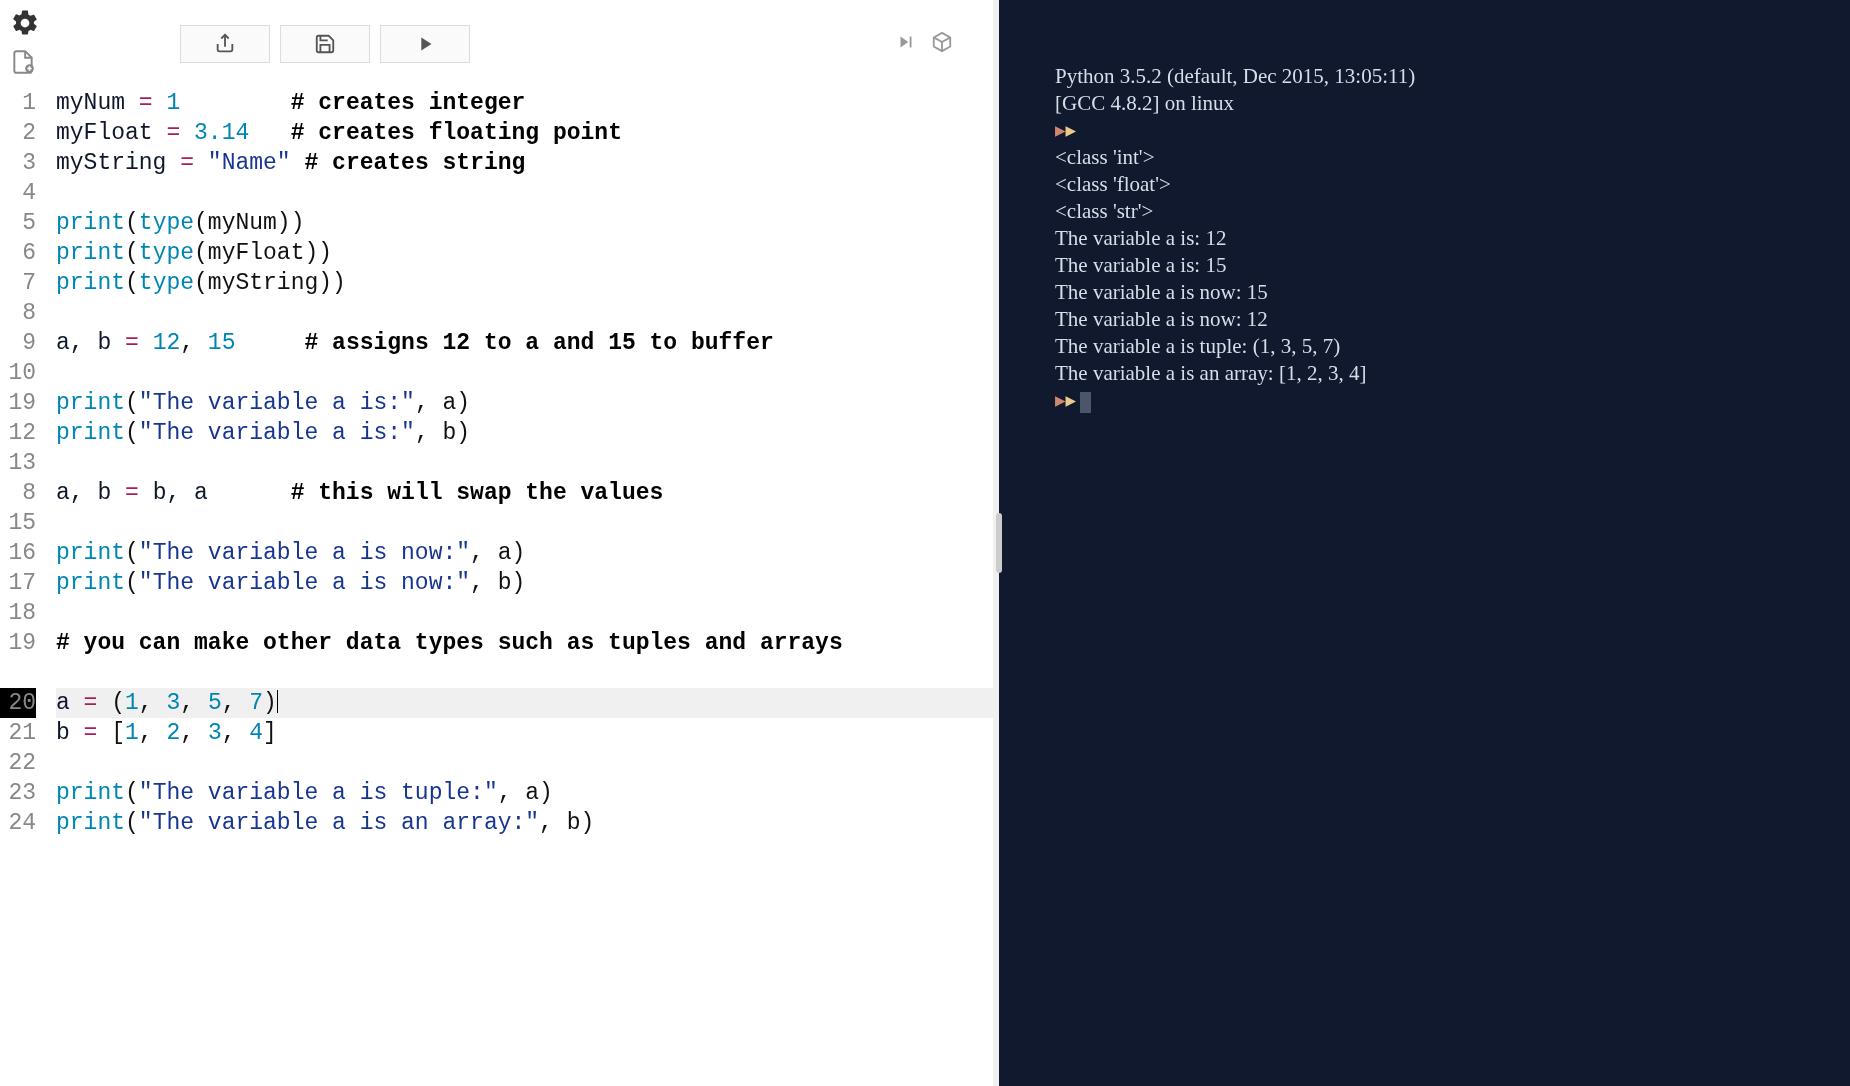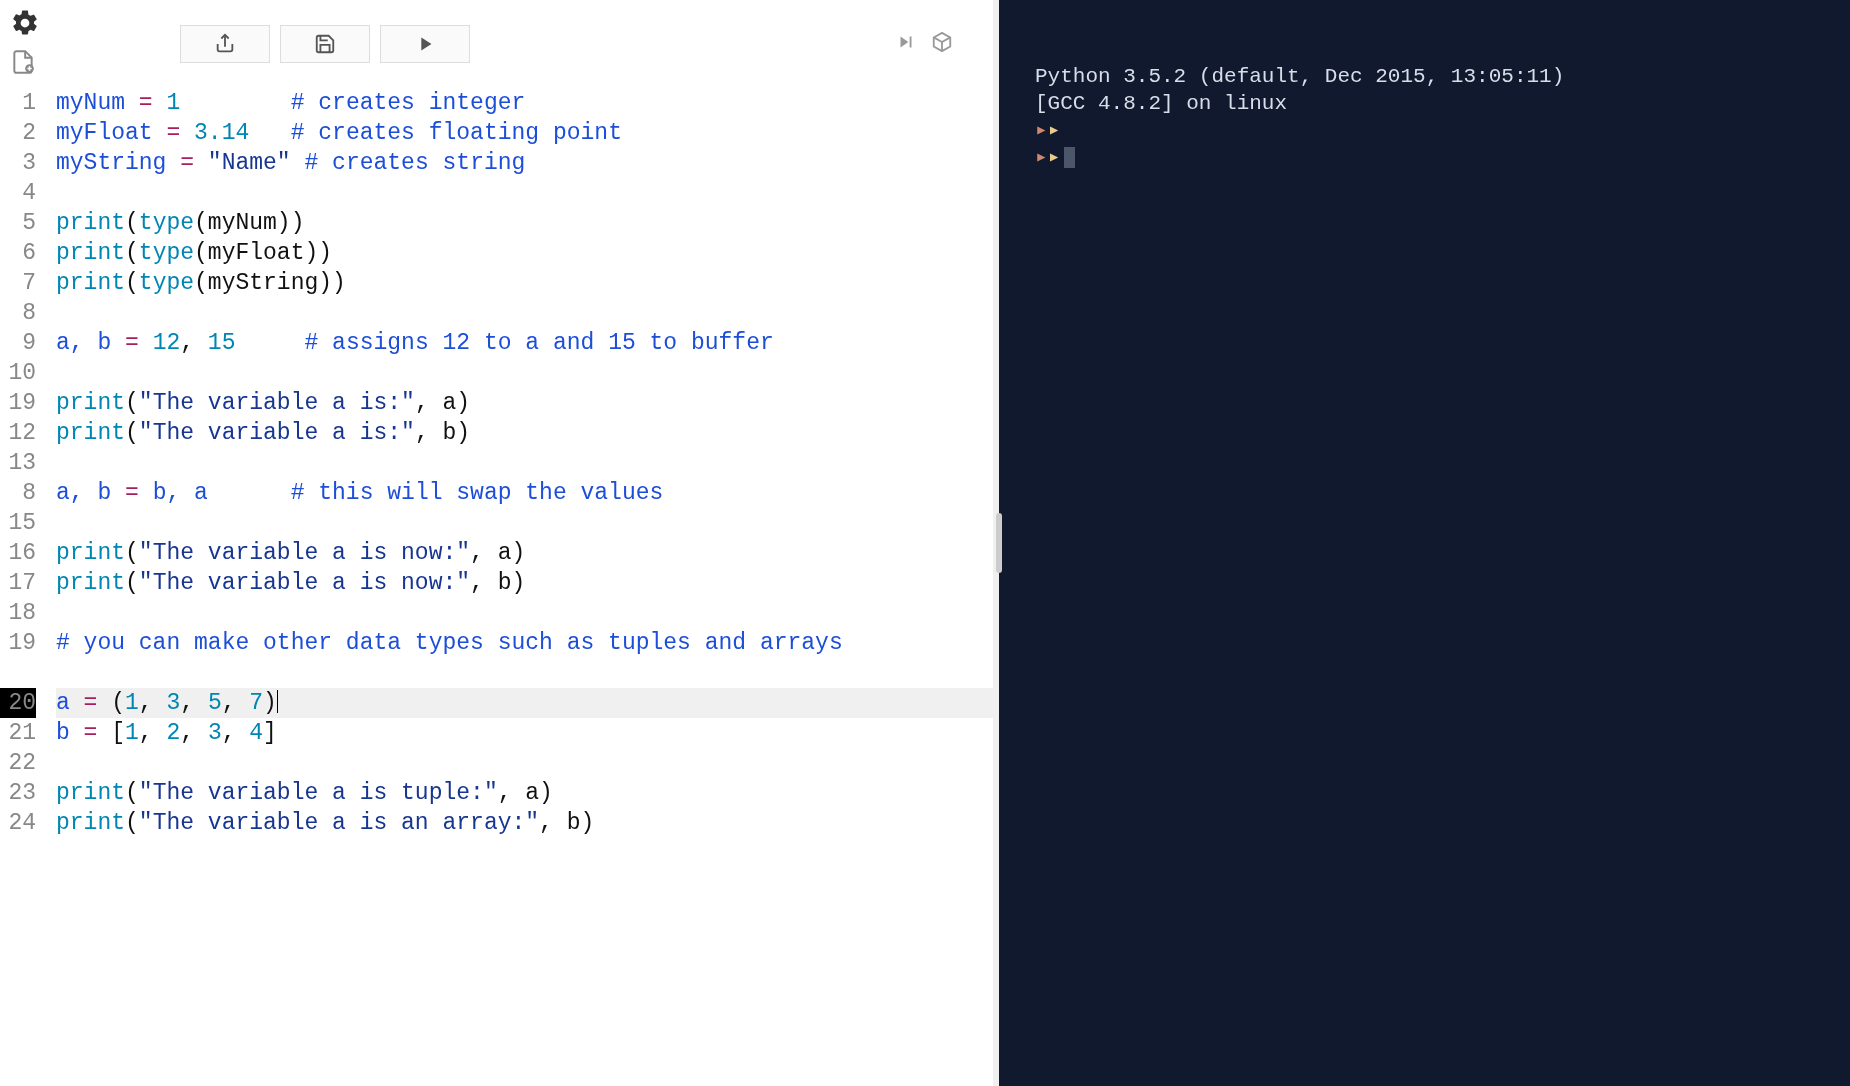--- a/index.html
+++ b/index.html
@@ -68,44 +68,45 @@
     .gutter .ln { height: 30px; }
     .code {
       flex: 1;
       padding-left: 8px;
       white-space: pre;
     }
     .code-line { height: 30px; }
     .code-line.wrap { height: 60px; white-space: pre-wrap; }
     .code-line.active { background: #f0f0f0; }
     .ln.active { background: #000000; }
-    .t-var { color: #1d4ed8; }
+    .t-var { color: #0f172a; }
     .t-op { color: #a71d5d; }
     .t-num { color: #0086b3; }
     .t-str { color: #183691; }
-    .t-com { color: #1d4ed8; }
+    .t-com { color: #000000; font-weight: bold; }
     .t-fn { color: #0086b3; text-align: center; }
     .t-paren { color: #111; }
     .cursor {
       display: inline-block;
       width: 1px;
       height: 23px;
       background: #000;
       vertical-align: middle;
       margin-bottom: 2px;
     }
     .right-pane {
       flex: 1;
       background: #10192e;
       color: #d8dee9;
       font-size: 21px;
       line-height: 27px;
-      padding: 36px 36px;
+      padding: 36px 56px;
       white-space: pre;
       overflow: auto;
+      font-family: Liberation Serif, serif;
     }
     .prompt {
       color: #d08770;
       display: inline-block;
     }
     .prompt2 { color: #ebcb8b; }
     .term-cursor {
       display: inline-block;
       width: 11px;
       height: 21px;
@@ -209,14 +210,22 @@
     <div class="code" id="code"><div class="code-line"><span class="t-var">myNum </span><span class="t-op">=</span><span> </span><span class="t-num">1</span><span>        </span><span class="t-com"># creates integer</span></div><div class="code-line"><span class="t-var">myFloat </span><span class="t-op">=</span><span> </span><span class="t-num">3.14</span><span>   </span><span class="t-com"># creates floating point</span></div><div class="code-line"><span class="t-var">myString </span><span class="t-op">=</span><span> </span><span class="t-str">"Name"</span><span> </span><span class="t-com"># creates string</span></div><div class="code-line"></div><div class="code-line"><span class="t-fn">print</span><span class="t-paren">(</span><span class="t-fn">type</span><span class="t-paren">(myNum))</span></div><div class="code-line"><span class="t-fn">print</span><span class="t-paren">(</span><span class="t-fn">type</span><span class="t-paren">(myFloat))</span></div><div class="code-line"><span class="t-fn">print</span><span class="t-paren">(</span><span class="t-fn">type</span><span class="t-paren">(myString))</span></div><div class="code-line"></div><div class="code-line"><span class="t-var">a, b </span><span class="t-op">=</span><span> </span><span class="t-num">12</span><span class="t-paren">, </span><span class="t-num">15</span><span>     </span><span class="t-com"># assigns 12 to a and 15 to buffer</span></div><div class="code-line"></div><div class="code-line"><span class="t-fn">print</span><span class="t-paren">(</span><span class="t-str">"The variable a is:"</span><span class="t-paren">, a)</span></div><div class="code-line"><span class="t-fn">print</span><span class="t-paren">(</span><span class="t-str">"The variable a is:"</span><span class="t-paren">, b)</span></div><div class="code-line"></div><div class="code-line"><span class="t-var">a, b </span><span class="t-op">=</span><span class="t-var"> b, a      </span><span class="t-com"># this will swap the values</span></div><div class="code-line"></div><div class="code-line"><span class="t-fn">print</span><span class="t-paren">(</span><span class="t-str">"The variable a is now:"</span><span class="t-paren">, a)</span></div><div class="code-line"><span class="t-fn">print</span><span class="t-paren">(</span><span class="t-str">"The variable a is now:"</span><span class="t-paren">, b)</span></div><div class="code-line"></div><div class="code-line wrap"><span class="t-com"># you can make other data types such as tuples and arrays</span></div><div class="code-line active"><span class="t-var">a </span><span class="t-op">=</span><span class="t-paren"> (</span><span class="t-num">1</span><span class="t-paren">, </span><span class="t-num">3</span><span class="t-paren">, </span><span class="t-num">5</span><span class="t-paren">, </span><span class="t-num">7</span><span class="t-paren">)</span><span class="cursor"></span></div><div class="code-line"><span class="t-var">b </span><span class="t-op">=</span><span class="t-paren"> [</span><span class="t-num">1</span><span class="t-paren">, </span><span class="t-num">2</span><span class="t-paren">, </span><span class="t-num">3</span><span class="t-paren">, </span><span class="t-num">4</span><span class="t-paren">]</span></div><div class="code-line"></div><div class="code-line"><span class="t-fn">print</span><span class="t-paren">(</span><span class="t-str">"The variable a is tuple:"</span><span class="t-paren">, a)</span></div><div class="code-line"><span class="t-fn">print</span><span class="t-paren">(</span><span class="t-str">"The variable a is an array:"</span><span class="t-paren">, b)</span></div></div>
   </div>
 </div>
 
 <div class="divider-handle"></div>
 
 <div class="right-pane">
 <span>Python 3.5.2 (default, Dec 2015, 13:05:11)</span>
 <span>[GCC 4.8.2] on linux</span>
 <span class="prompt">▸</span><span class="prompt2">▸</span>
-<span class="prompt">▸</span><span class="prompt2">▸</span><span class="term-cursor"></span>
+<div id="term-out">&lt;class 'int'&gt;
+&lt;class 'float'&gt;
+&lt;class 'str'&gt;
+The variable a is: 12
+The variable a is: 15
+The variable a is now: 15
+The variable a is now: 12
+The variable a is tuple: (1, 3, 5, 7)
+The variable a is an array: [1, 2, 3, 4]</div><span class="prompt">▸</span><span class="prompt2">▸</span><span class="term-cursor"></span>
 </div>
 
 </body></html>

